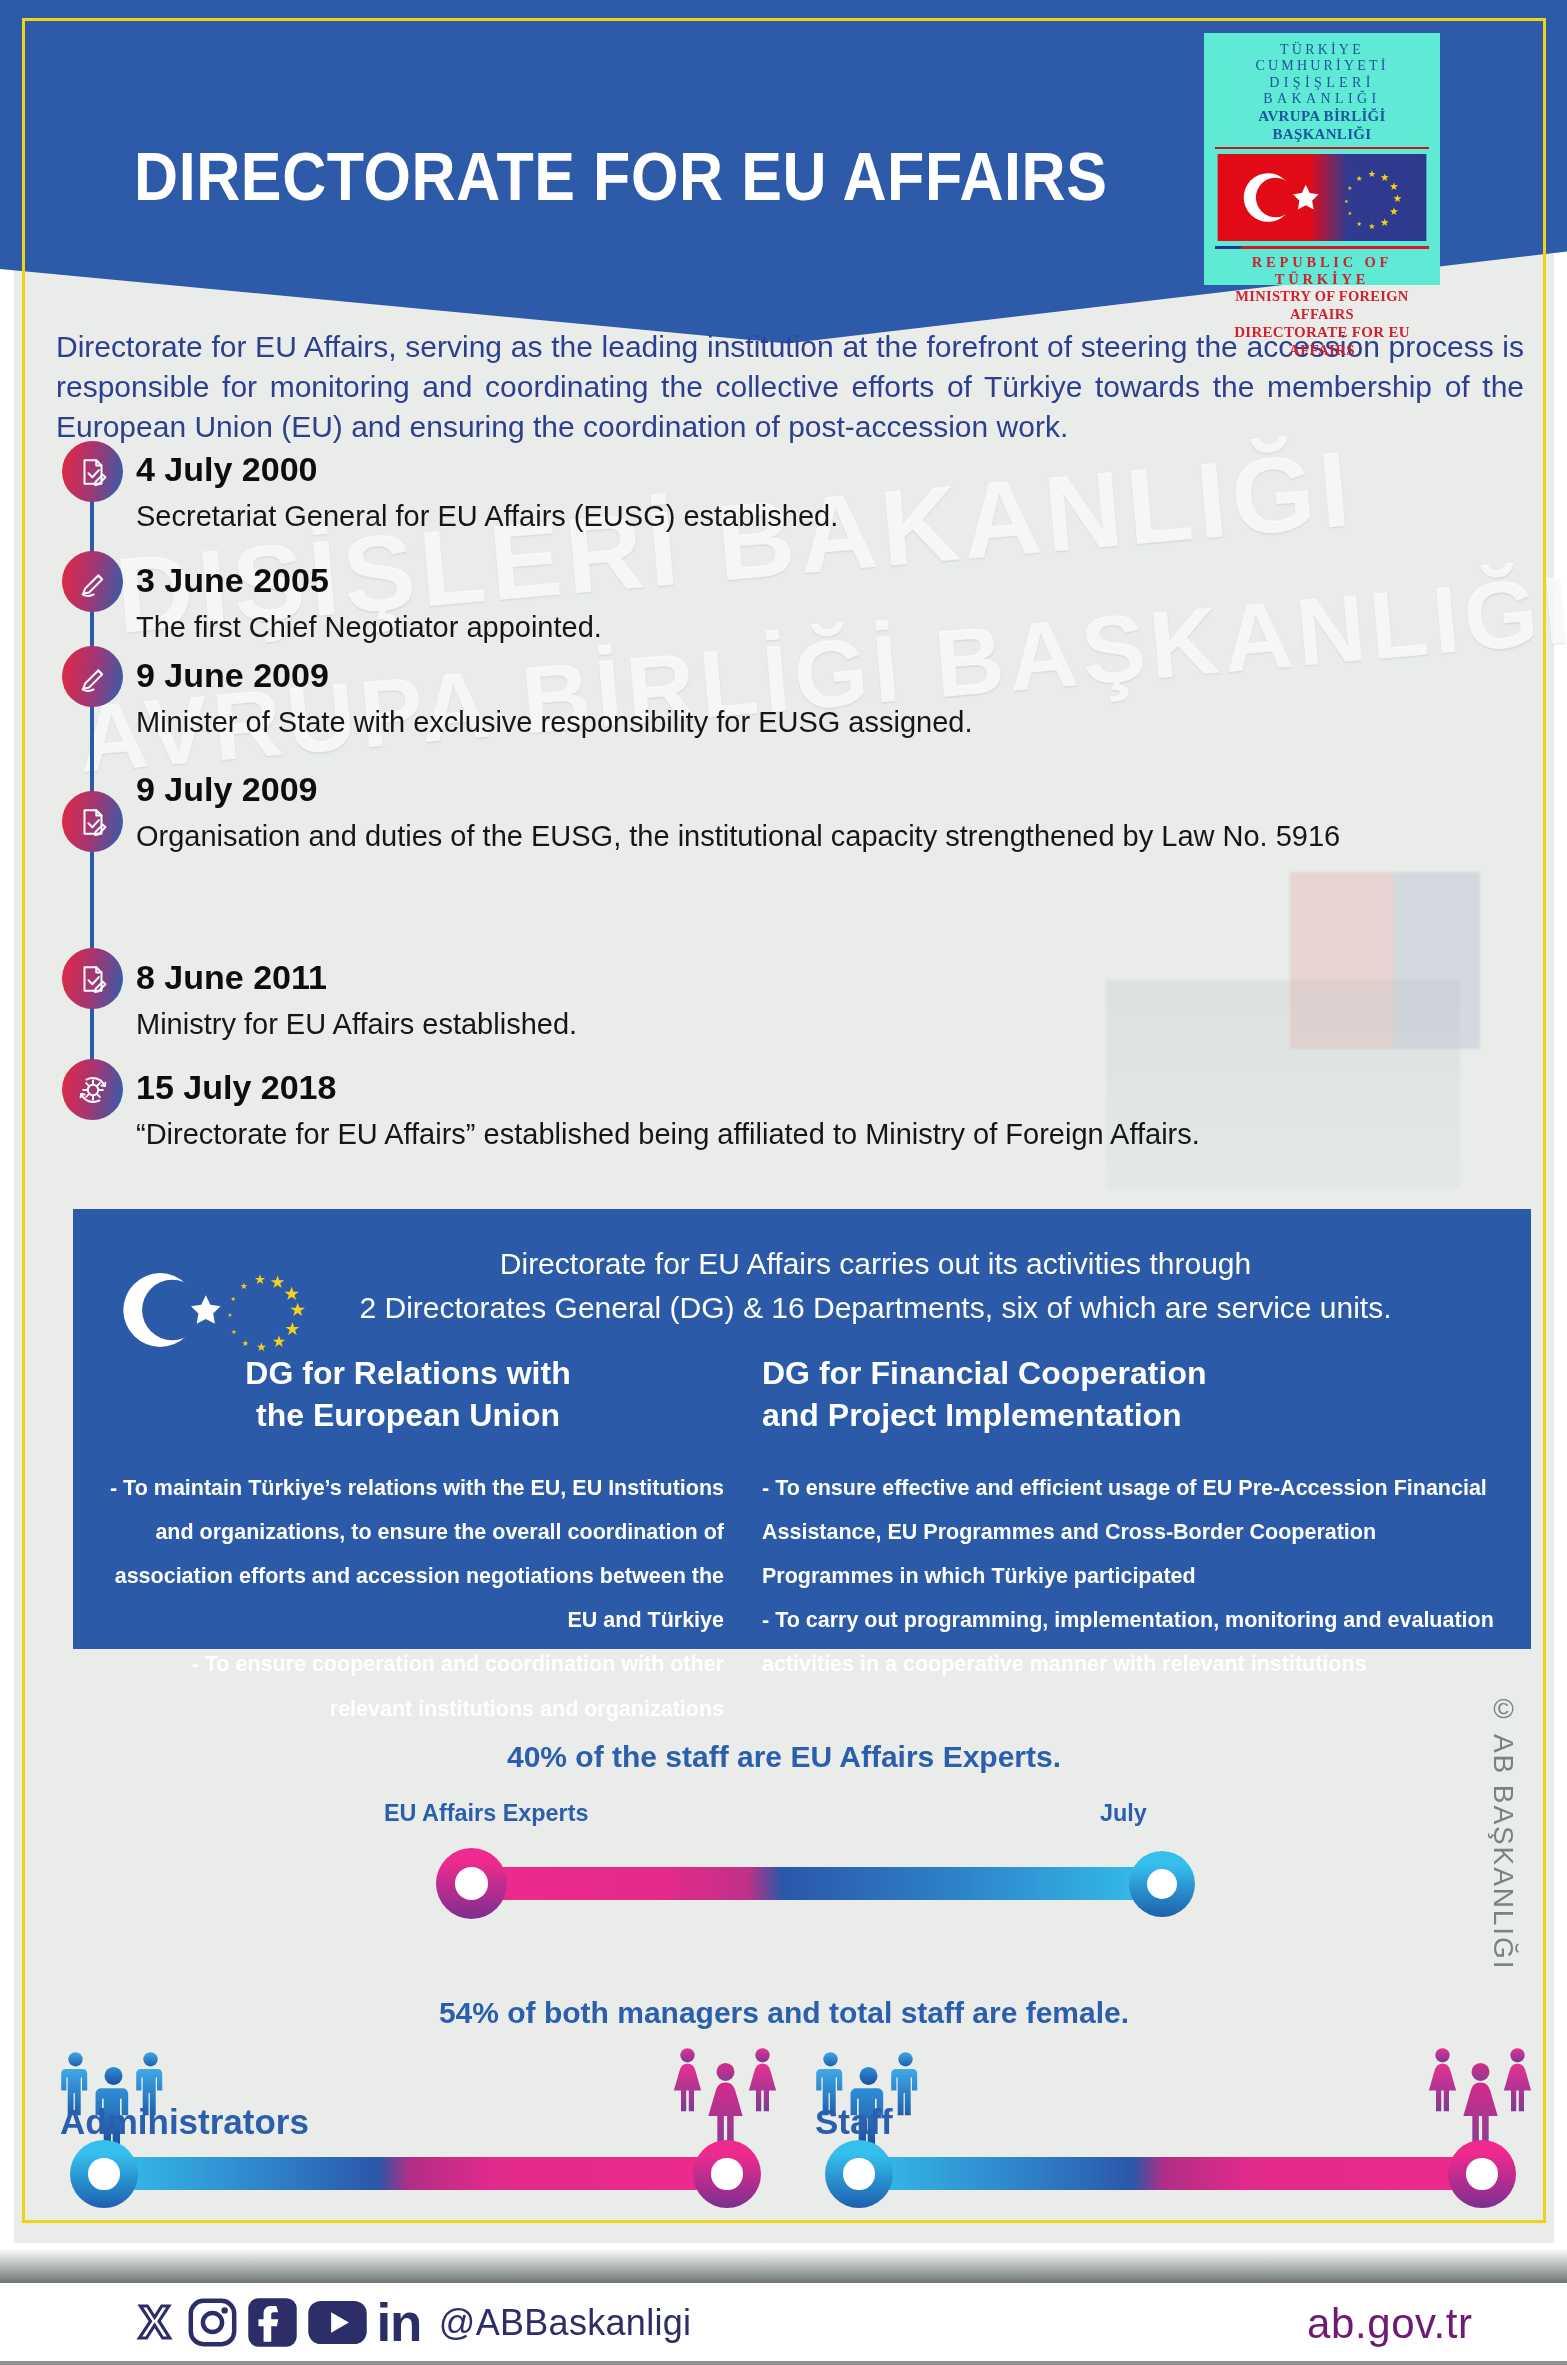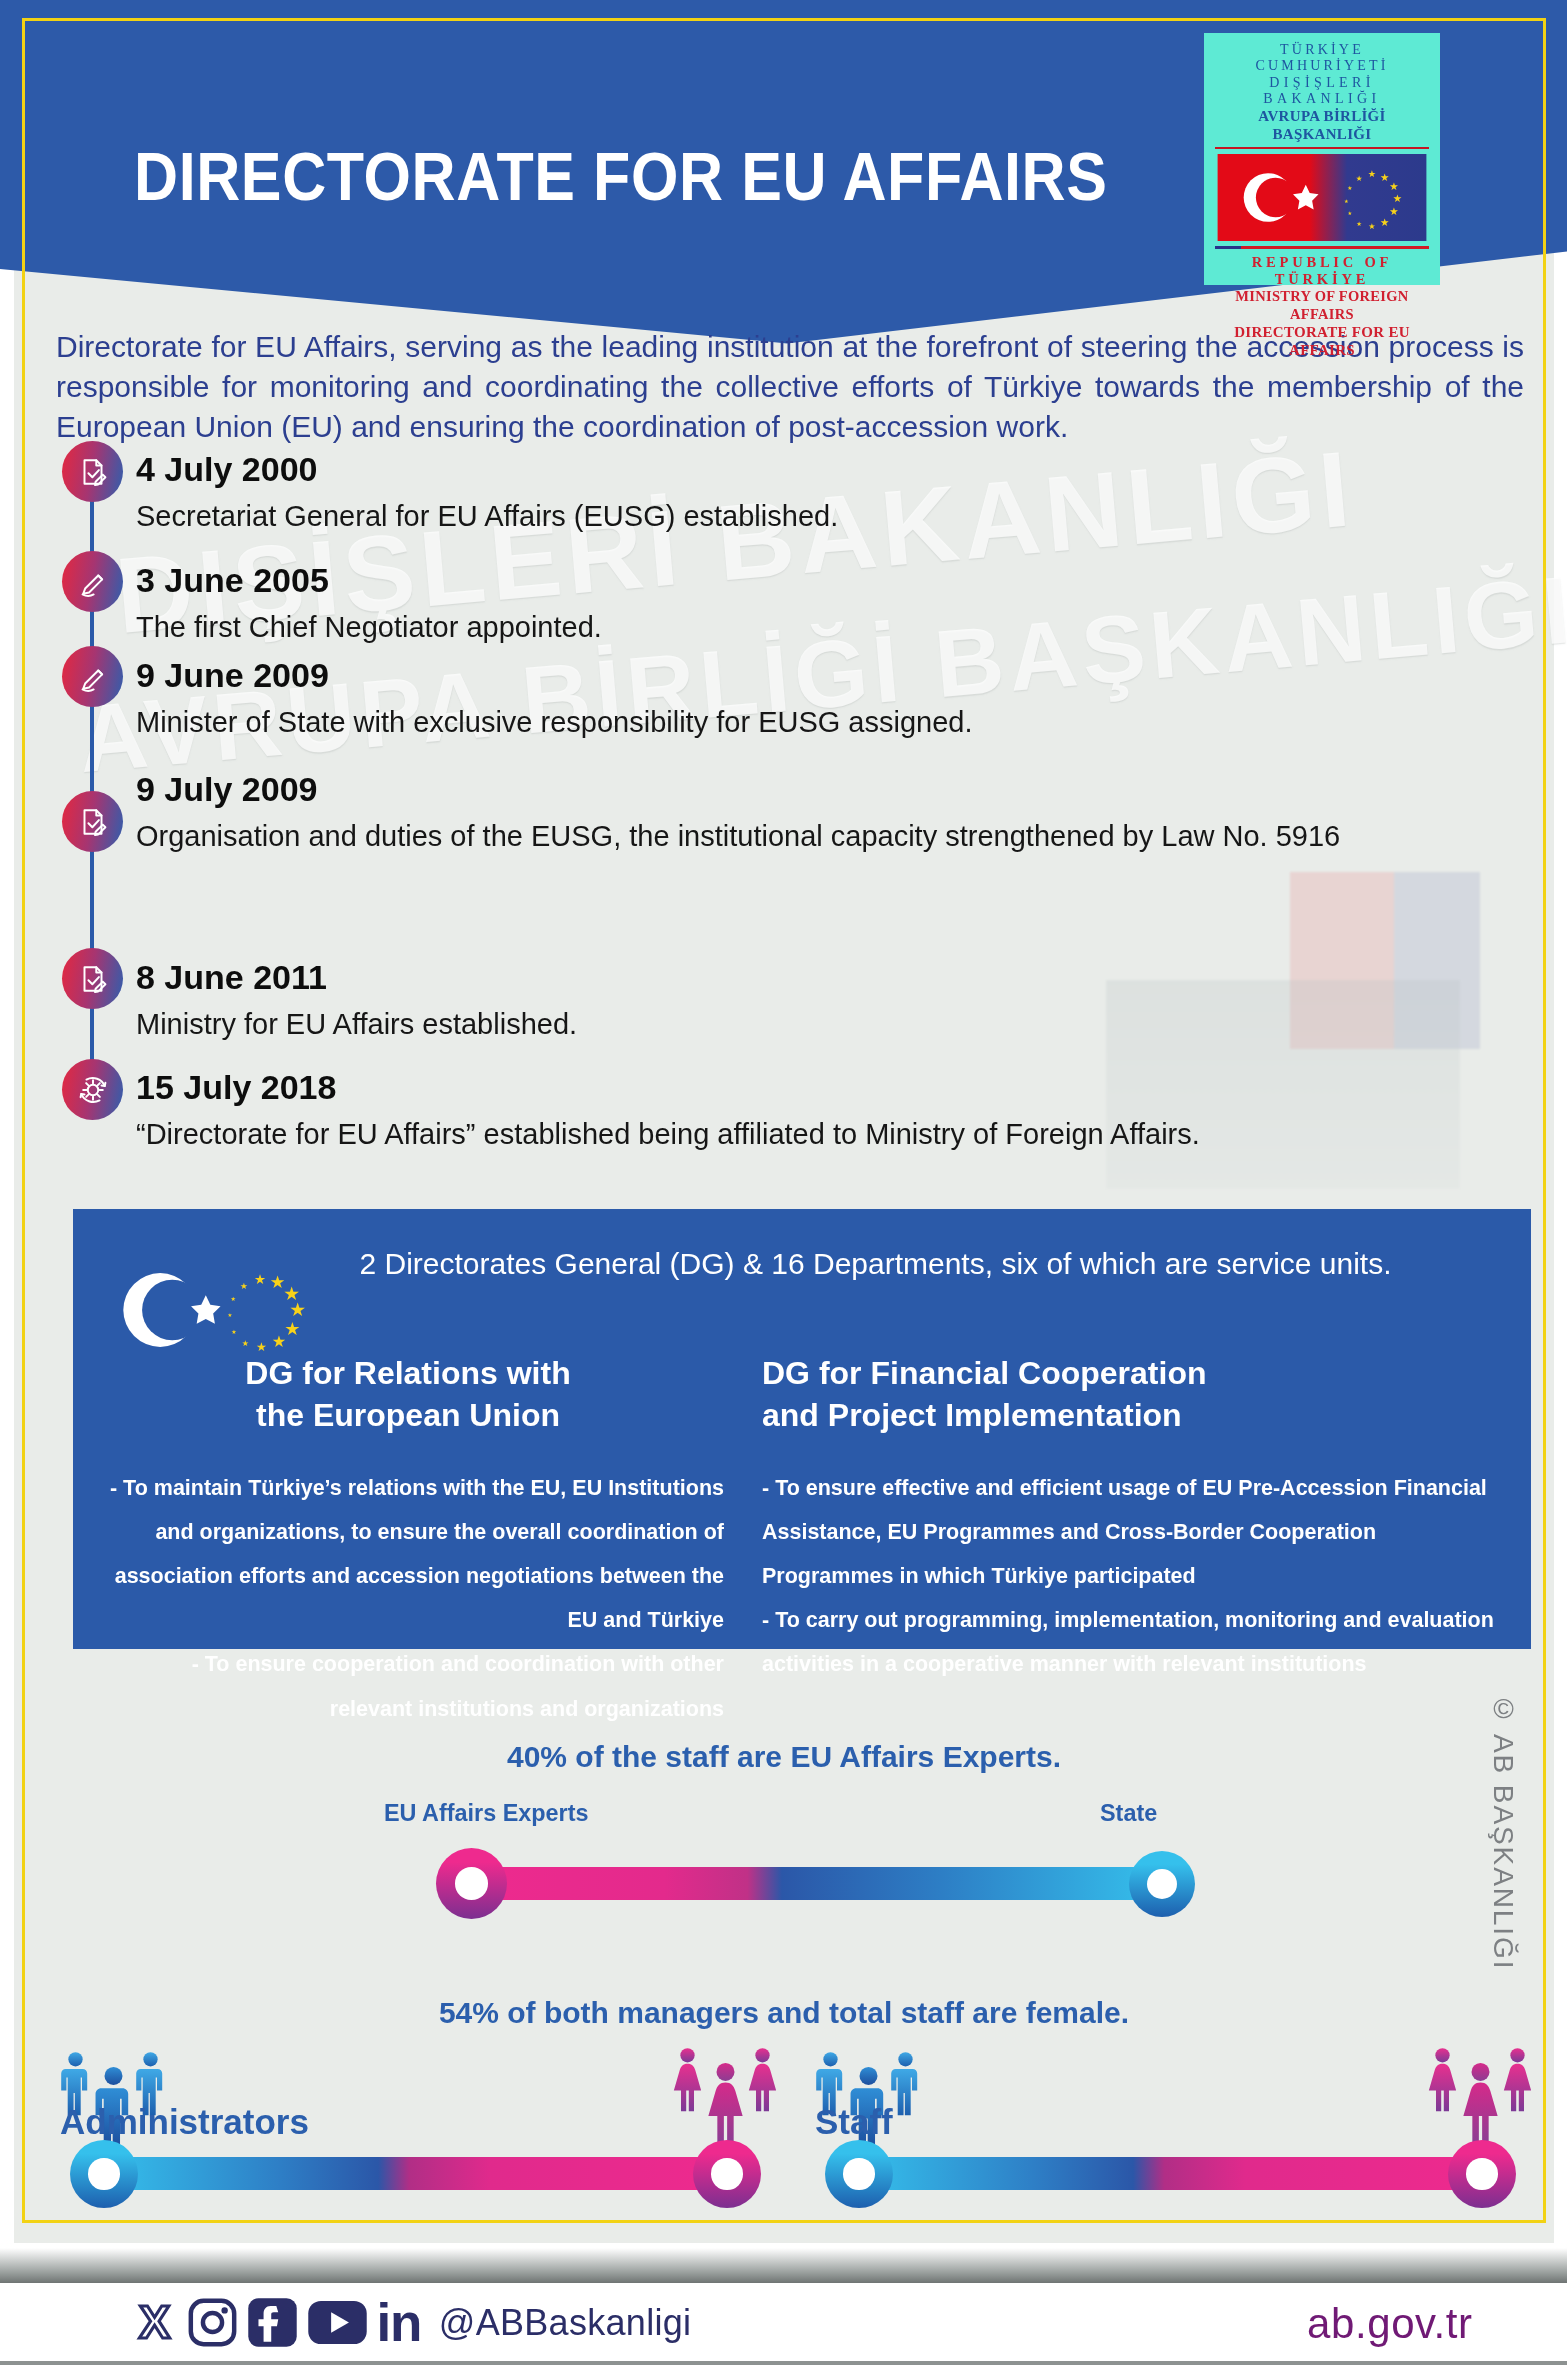--- a/index.html
+++ b/index.html
@@ -302,20 +302,21 @@
           <text x="182" y="121" font-size="9">★</text>
         <text x="176" y="96" font-size="8">★</text>
           <text x="181" y="72" font-size="9">★</text>
         <text x="197" y="54" font-size="13">★</text>
           <text x="221" y="46" font-size="20">★</text>
         <text x="247" y="52" font-size="26">★</text>
           <text x="268" y="70" font-size="28">★</text>
       </g>
     </svg>
     <div class="dg-intro">
+      <div>Directorate for EU Affairs carries out its activities through</div>
       <div>2 Directorates General (DG) &amp; 16 Departments, six of which are service units.</div>
     </div>
     <div class="dg-cols">
       <div class="dg-col1">
         <div class="dg-title">
           <div>DG for Relations with</div>
           <div>the European Union</div>
         </div>
         <div class="dg-bullets">
           <div>- To maintain Türkiye’s relations with the EU, EU Institutions and organizations, to ensure the overall coordination of association efforts and accession negotiations between the EU and Türkiye</div>
@@ -330,21 +331,21 @@
         <div class="dg-bullets">
           <div>- To ensure effective and efficient usage of EU Pre-Accession Financial Assistance, EU Programmes and Cross-Border Cooperation Programmes in which Türkiye participated</div>
           <div>- To carry out programming, implementation, monitoring and evaluation activities in a cooperative manner with relevant institutions</div>
         </div>
       </div>
     </div>
   </div>
 
   <div class="stat-heading h40">40% of the staff are EU Affairs Experts.</div>
   <div class="bar-label lbl-experts">EU Affairs Experts</div>
-  <div class="bar-label lbl-other">State</div>
+  <div class="bar-label lbl-other">July</div>
   <div class="bar experts-bar"></div>
   <div class="ring ring-pink r-exp-left"></div>
   <div class="ring ring-cyan r-exp-right"></div>
 
   <div class="vcopy">© AB BAŞKANLIĞI</div>
 
   <div class="stat-heading h54">54% of both managers and total staff are female.</div>
 
   <div class="fgroup g-admin">
     <div class="pcluster pc-male">

